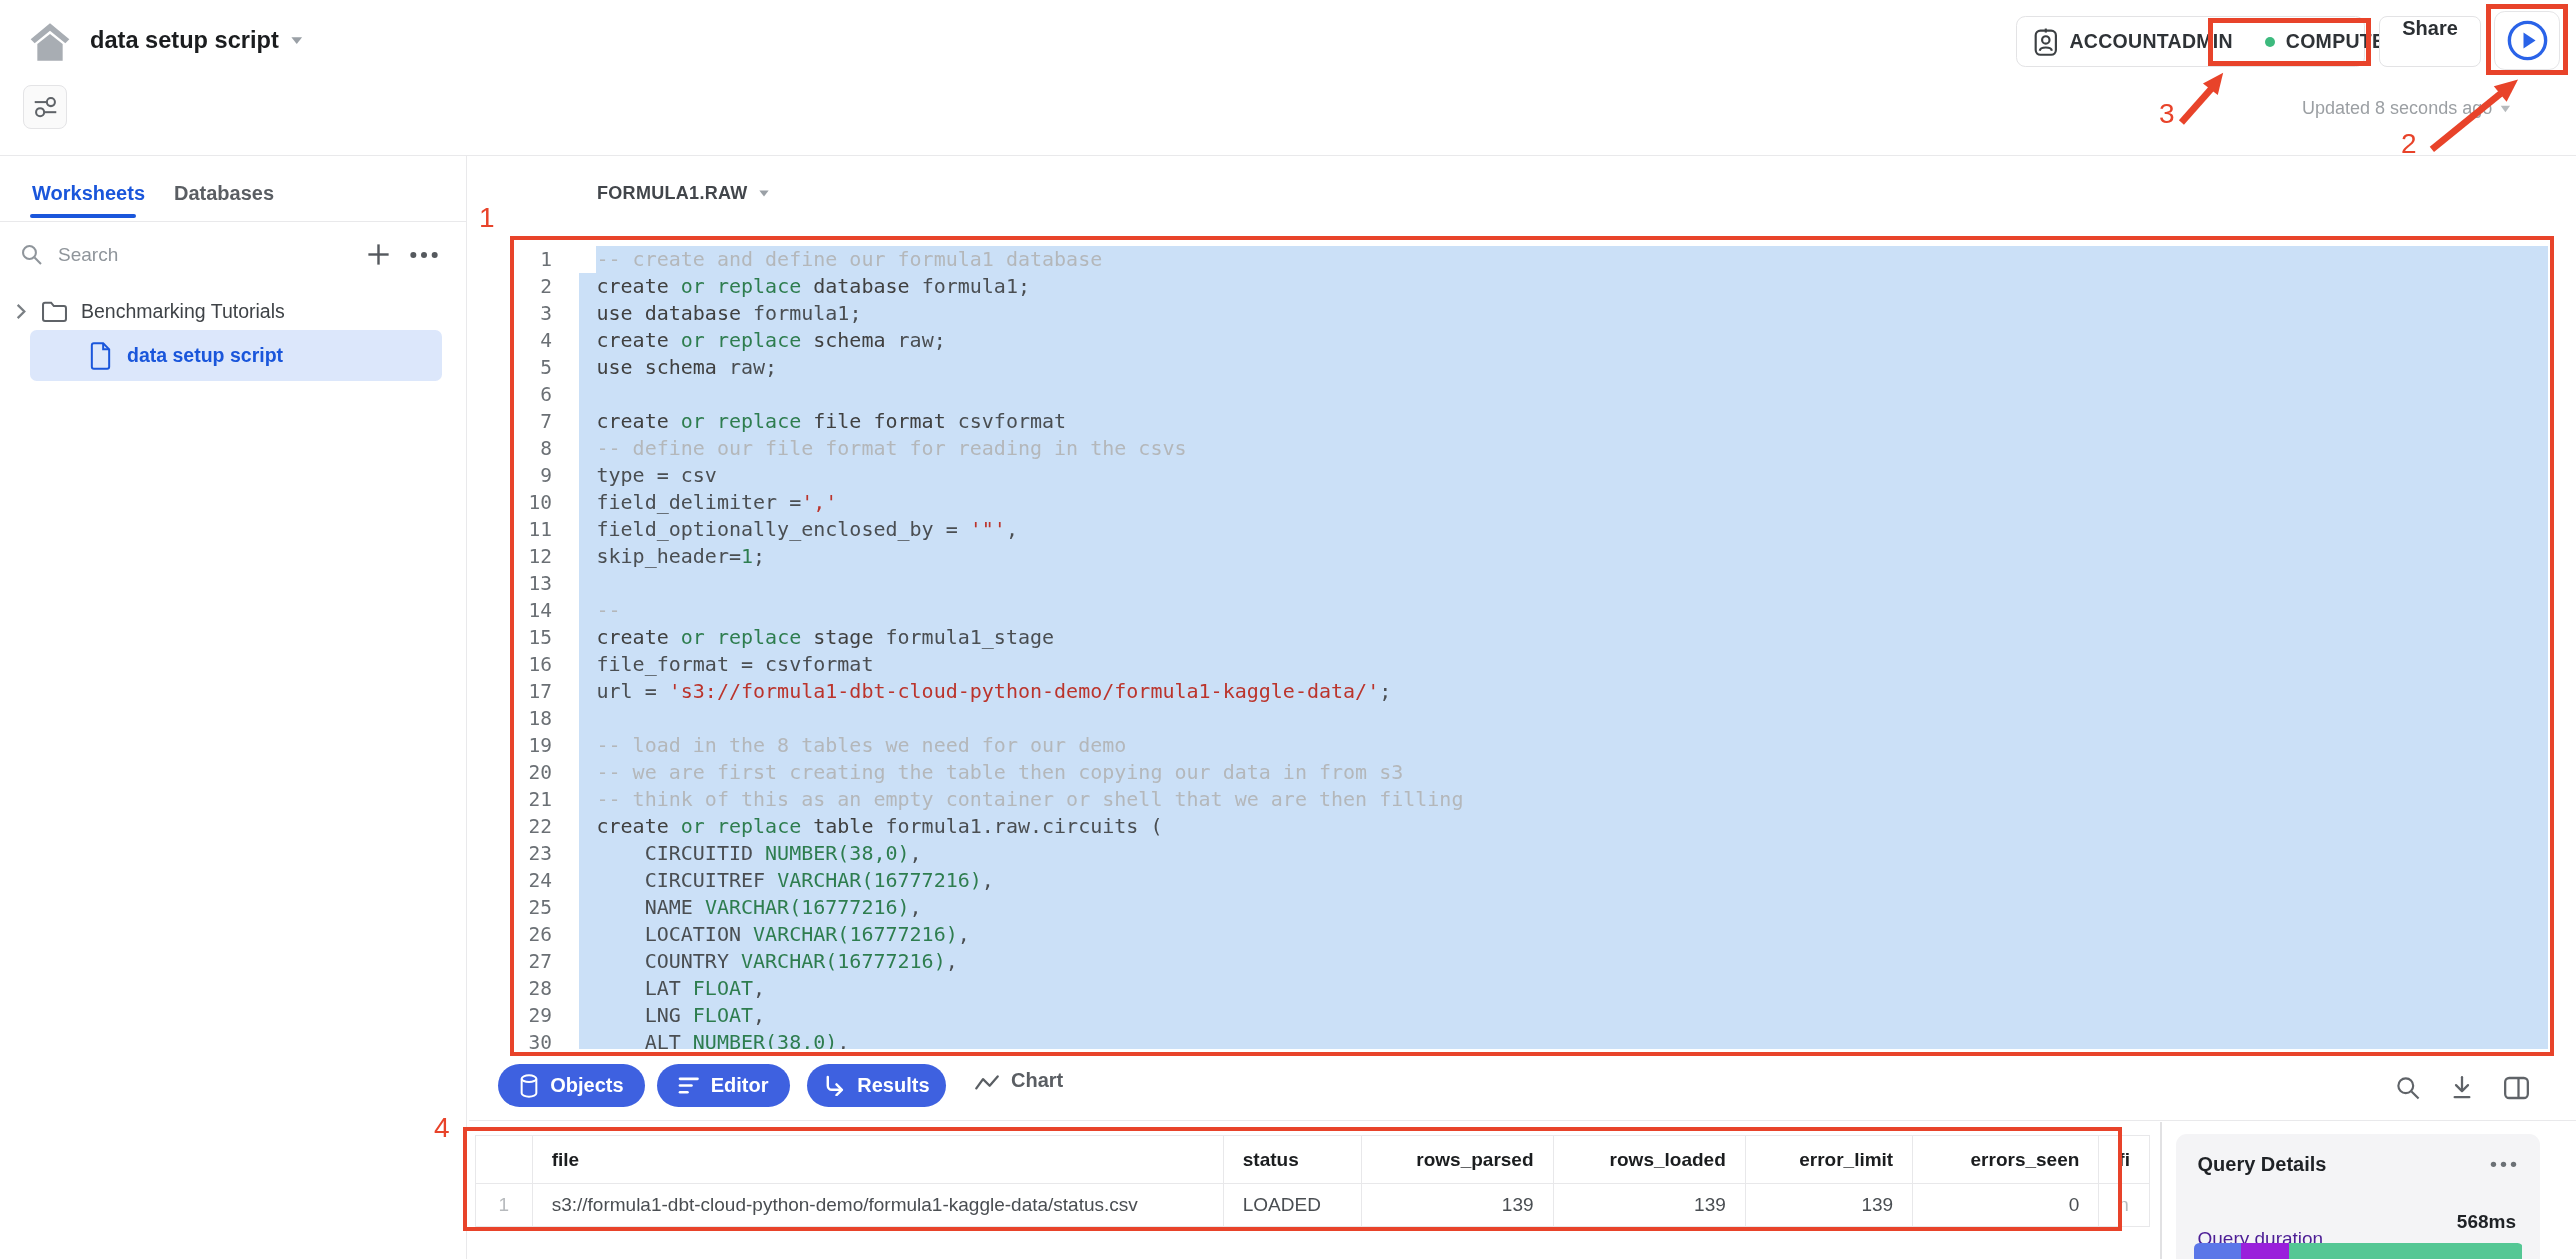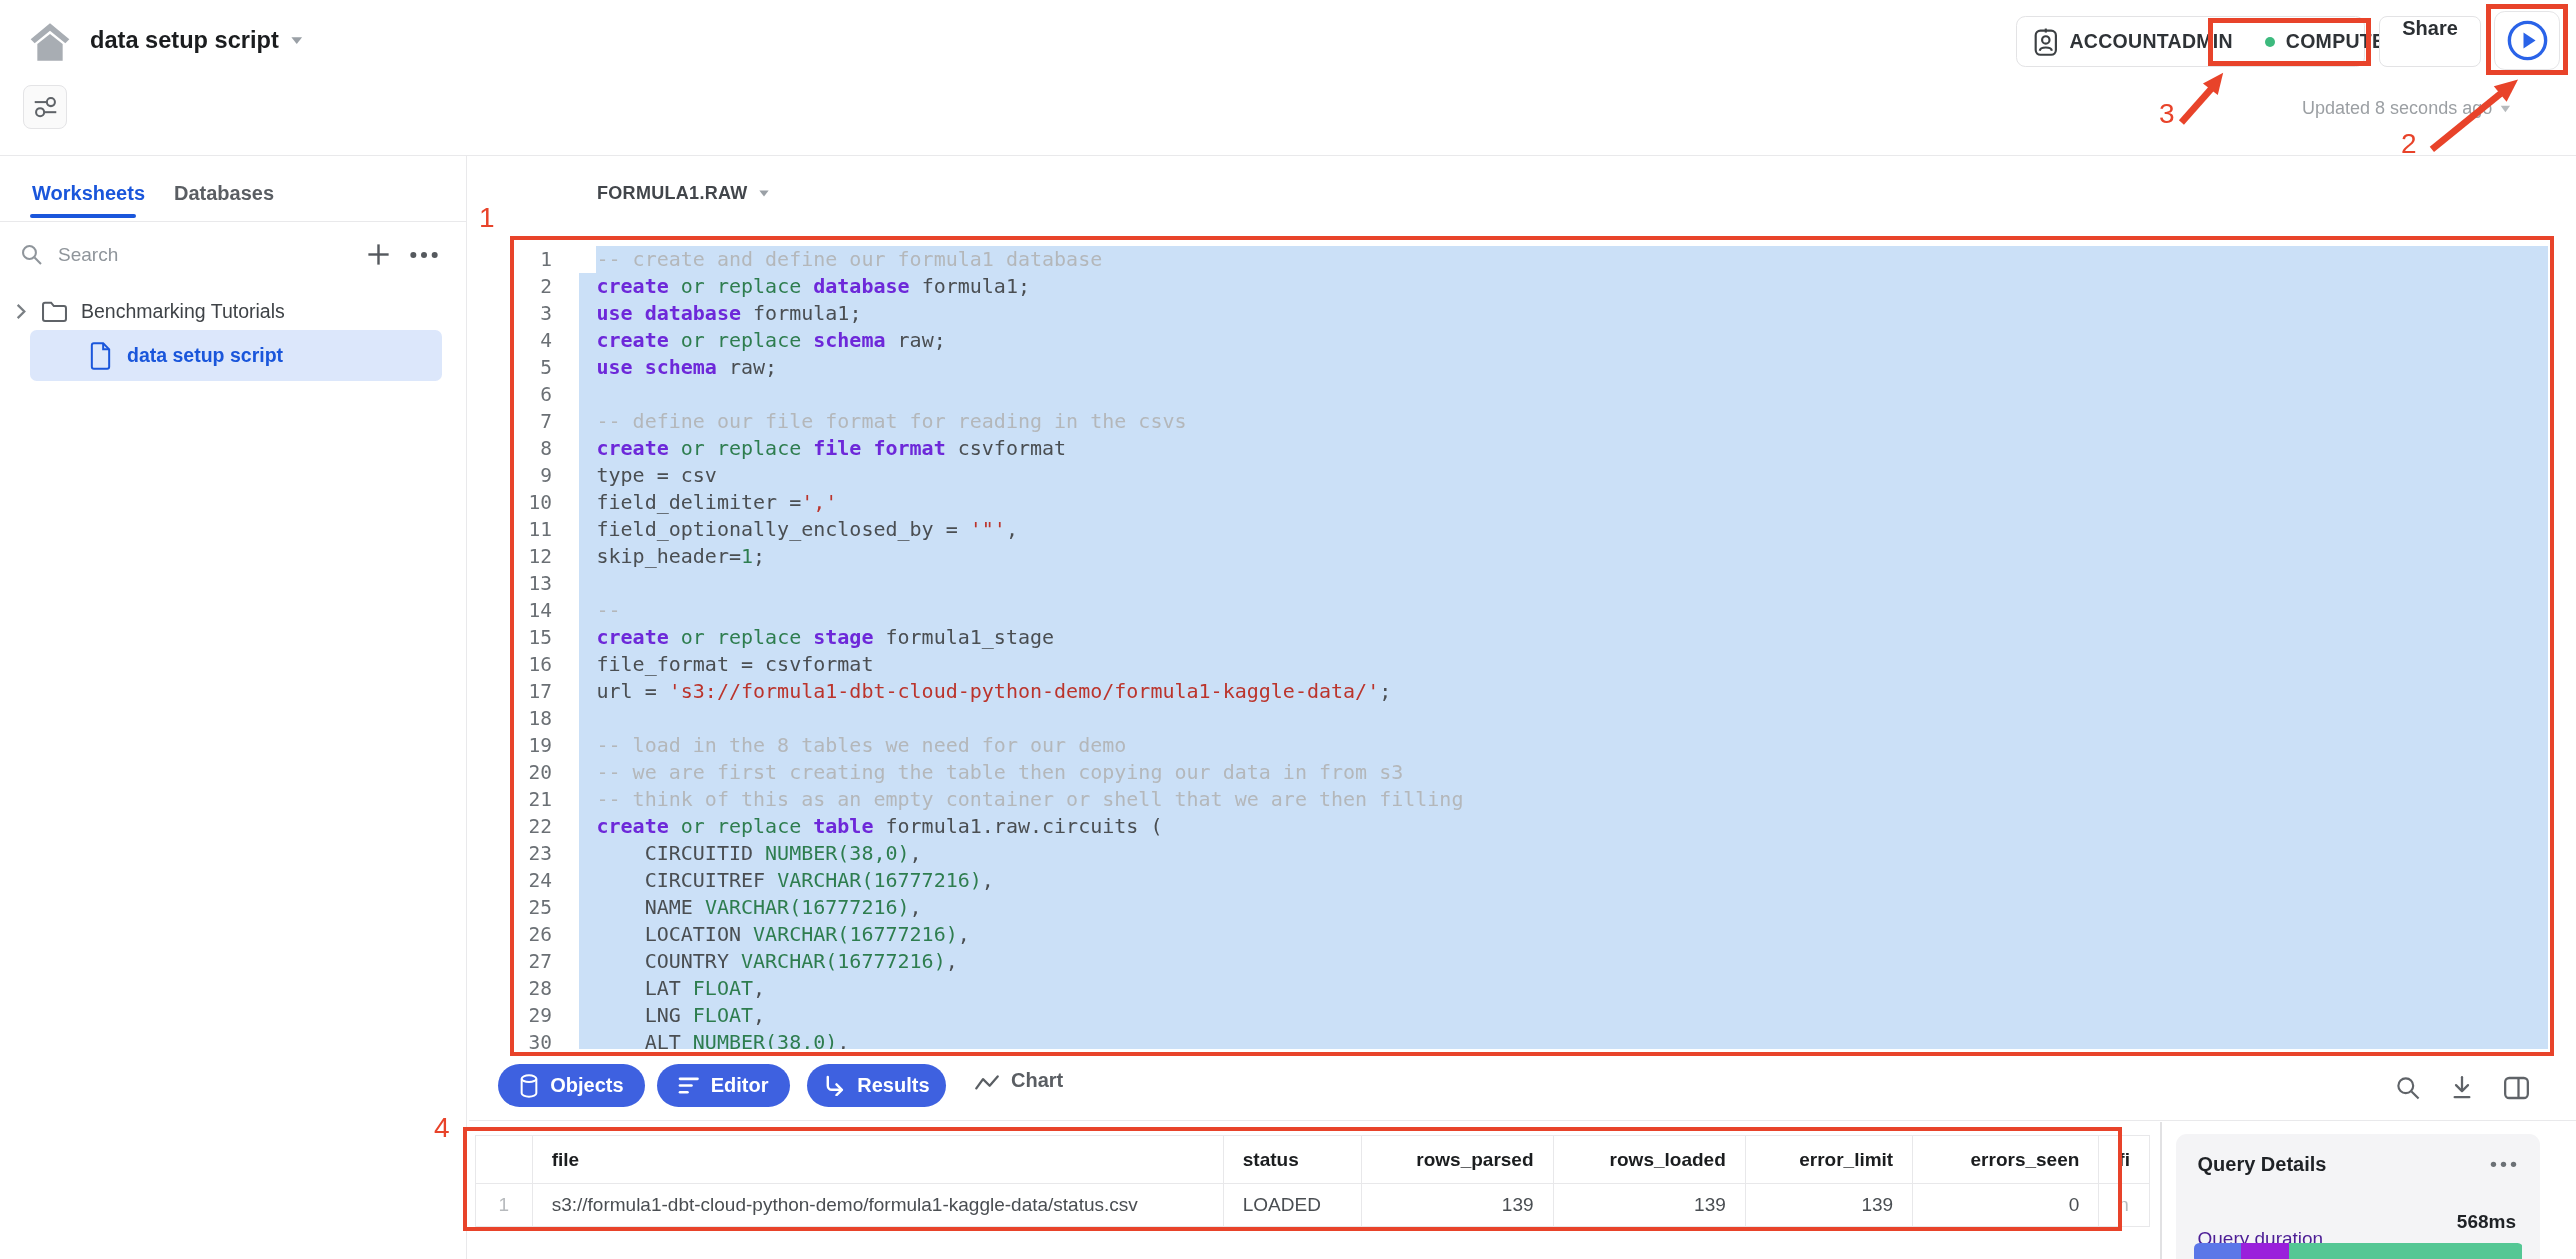--- a/index.html
+++ b/index.html
@@ -49,21 +49,21 @@
   #context-tab { left:597px; top:183px; display:flex; align-items:center; gap:10.8px; }
   #context-tab .lbl { font-size:18px; font-weight:bold; color:#42464b; letter-spacing:0.3px; }
   #editor-clip { left:516px; top:242px; width:2032px; height:807px; overflow:hidden; background:#fff; }
   #gutter { position:absolute; left:0; top:4px; width:36px; }
   #gutter .ln { height:27px; line-height:27px; text-align:right; font-family:"DejaVu Sans Mono", monospace;
     font-size:19.5px; color:#6b7075; }
   #codelines { position:absolute; left:63px; top:4px; width:1969px; }
   .code-line { height:27px; line-height:27px; padding-left:17.5px; white-space:pre;
     font-family:"DejaVu Sans Mono", monospace; font-size:20px; background:#cbe0f7; }
   .code-line.first { background:linear-gradient(to right, #ffffff 17.5px, #cbe0f7 17.5px); }
-  .tk-c { color:#b4b7ba; } .tk-k { color:#6d28d9;font-weight:bold; } .tk-g { color:#2e7d4f; }
+  .tk-c { color:#b4b7ba; } .tk-k { color:#404040; } .tk-g { color:#2e7d4f; }
   .tk-s { color:#bb342c; } .tk-p { color:#4a4e52; }
 
   
   .pill-btn { position:absolute; top:1064px; height:43px; border-radius:21.5px; background:#3e61e0; border:none;
     display:flex; align-items:center; justify-content:center; gap:10.8px; color:#fff; }
   .pill-btn span { font-size:20px; font-weight:bold; color:#fff; }
   #btn-objects { left:498px; width:147px; }
   #btn-editor  { left:657px; width:133px; }
   #btn-results { left:807px; width:139px; }
   #chart-toggle { left:975px; top:1069px; display:flex; align-items:flex-end; gap:12px; }
@@ -247,22 +247,22 @@
         <div class="ln">29</div>
         <div class="ln">30</div>
       </div>
     <div id="codelines">
         <div class="code-line first"><span class="tk-c">-- create and define our formula1 database</span></div>
         <div class="code-line"><span class="tk-k">create </span><span class="tk-g">or replace </span><span class="tk-k">database </span><span class="tk-p">formula1;</span></div>
         <div class="code-line"><span class="tk-k">use database </span><span class="tk-p">formula1;</span></div>
         <div class="code-line"><span class="tk-k">create </span><span class="tk-g">or replace </span><span class="tk-k">schema </span><span class="tk-p">raw;</span></div>
         <div class="code-line"><span class="tk-k">use schema </span><span class="tk-p">raw;</span></div>
         <div class="code-line"></div>
+        <div class="code-line"><span class="tk-k">create </span><span class="tk-g">or replace </span><span class="tk-k">file format </span><span class="tk-p">csvformat</span></div>
         <div class="code-line"><span class="tk-c">-- define our file format for reading in the csvs</span></div>
-        <div class="code-line"><span class="tk-k">create </span><span class="tk-g">or replace </span><span class="tk-k">file format </span><span class="tk-p">csvformat</span></div>
         <div class="code-line"><span class="tk-p">type = csv</span></div>
         <div class="code-line"><span class="tk-p">field_delimiter =</span><span class="tk-s">','</span></div>
         <div class="code-line"><span class="tk-p">field_optionally_enclosed_by = </span><span class="tk-s">'"'</span><span class="tk-p">,</span></div>
         <div class="code-line"><span class="tk-p">skip_header=</span><span class="tk-g">1</span><span class="tk-p">;</span></div>
         <div class="code-line"></div>
         <div class="code-line"><span class="tk-c">--</span></div>
         <div class="code-line"><span class="tk-k">create </span><span class="tk-g">or replace </span><span class="tk-k">stage </span><span class="tk-p">formula1_stage</span></div>
         <div class="code-line"><span class="tk-p">file_format = csvformat</span></div>
         <div class="code-line"><span class="tk-p">url = </span><span class="tk-s">'s3://formula1-dbt-cloud-python-demo/formula1-kaggle-data/'</span><span class="tk-p">;</span></div>
         <div class="code-line"></div>

